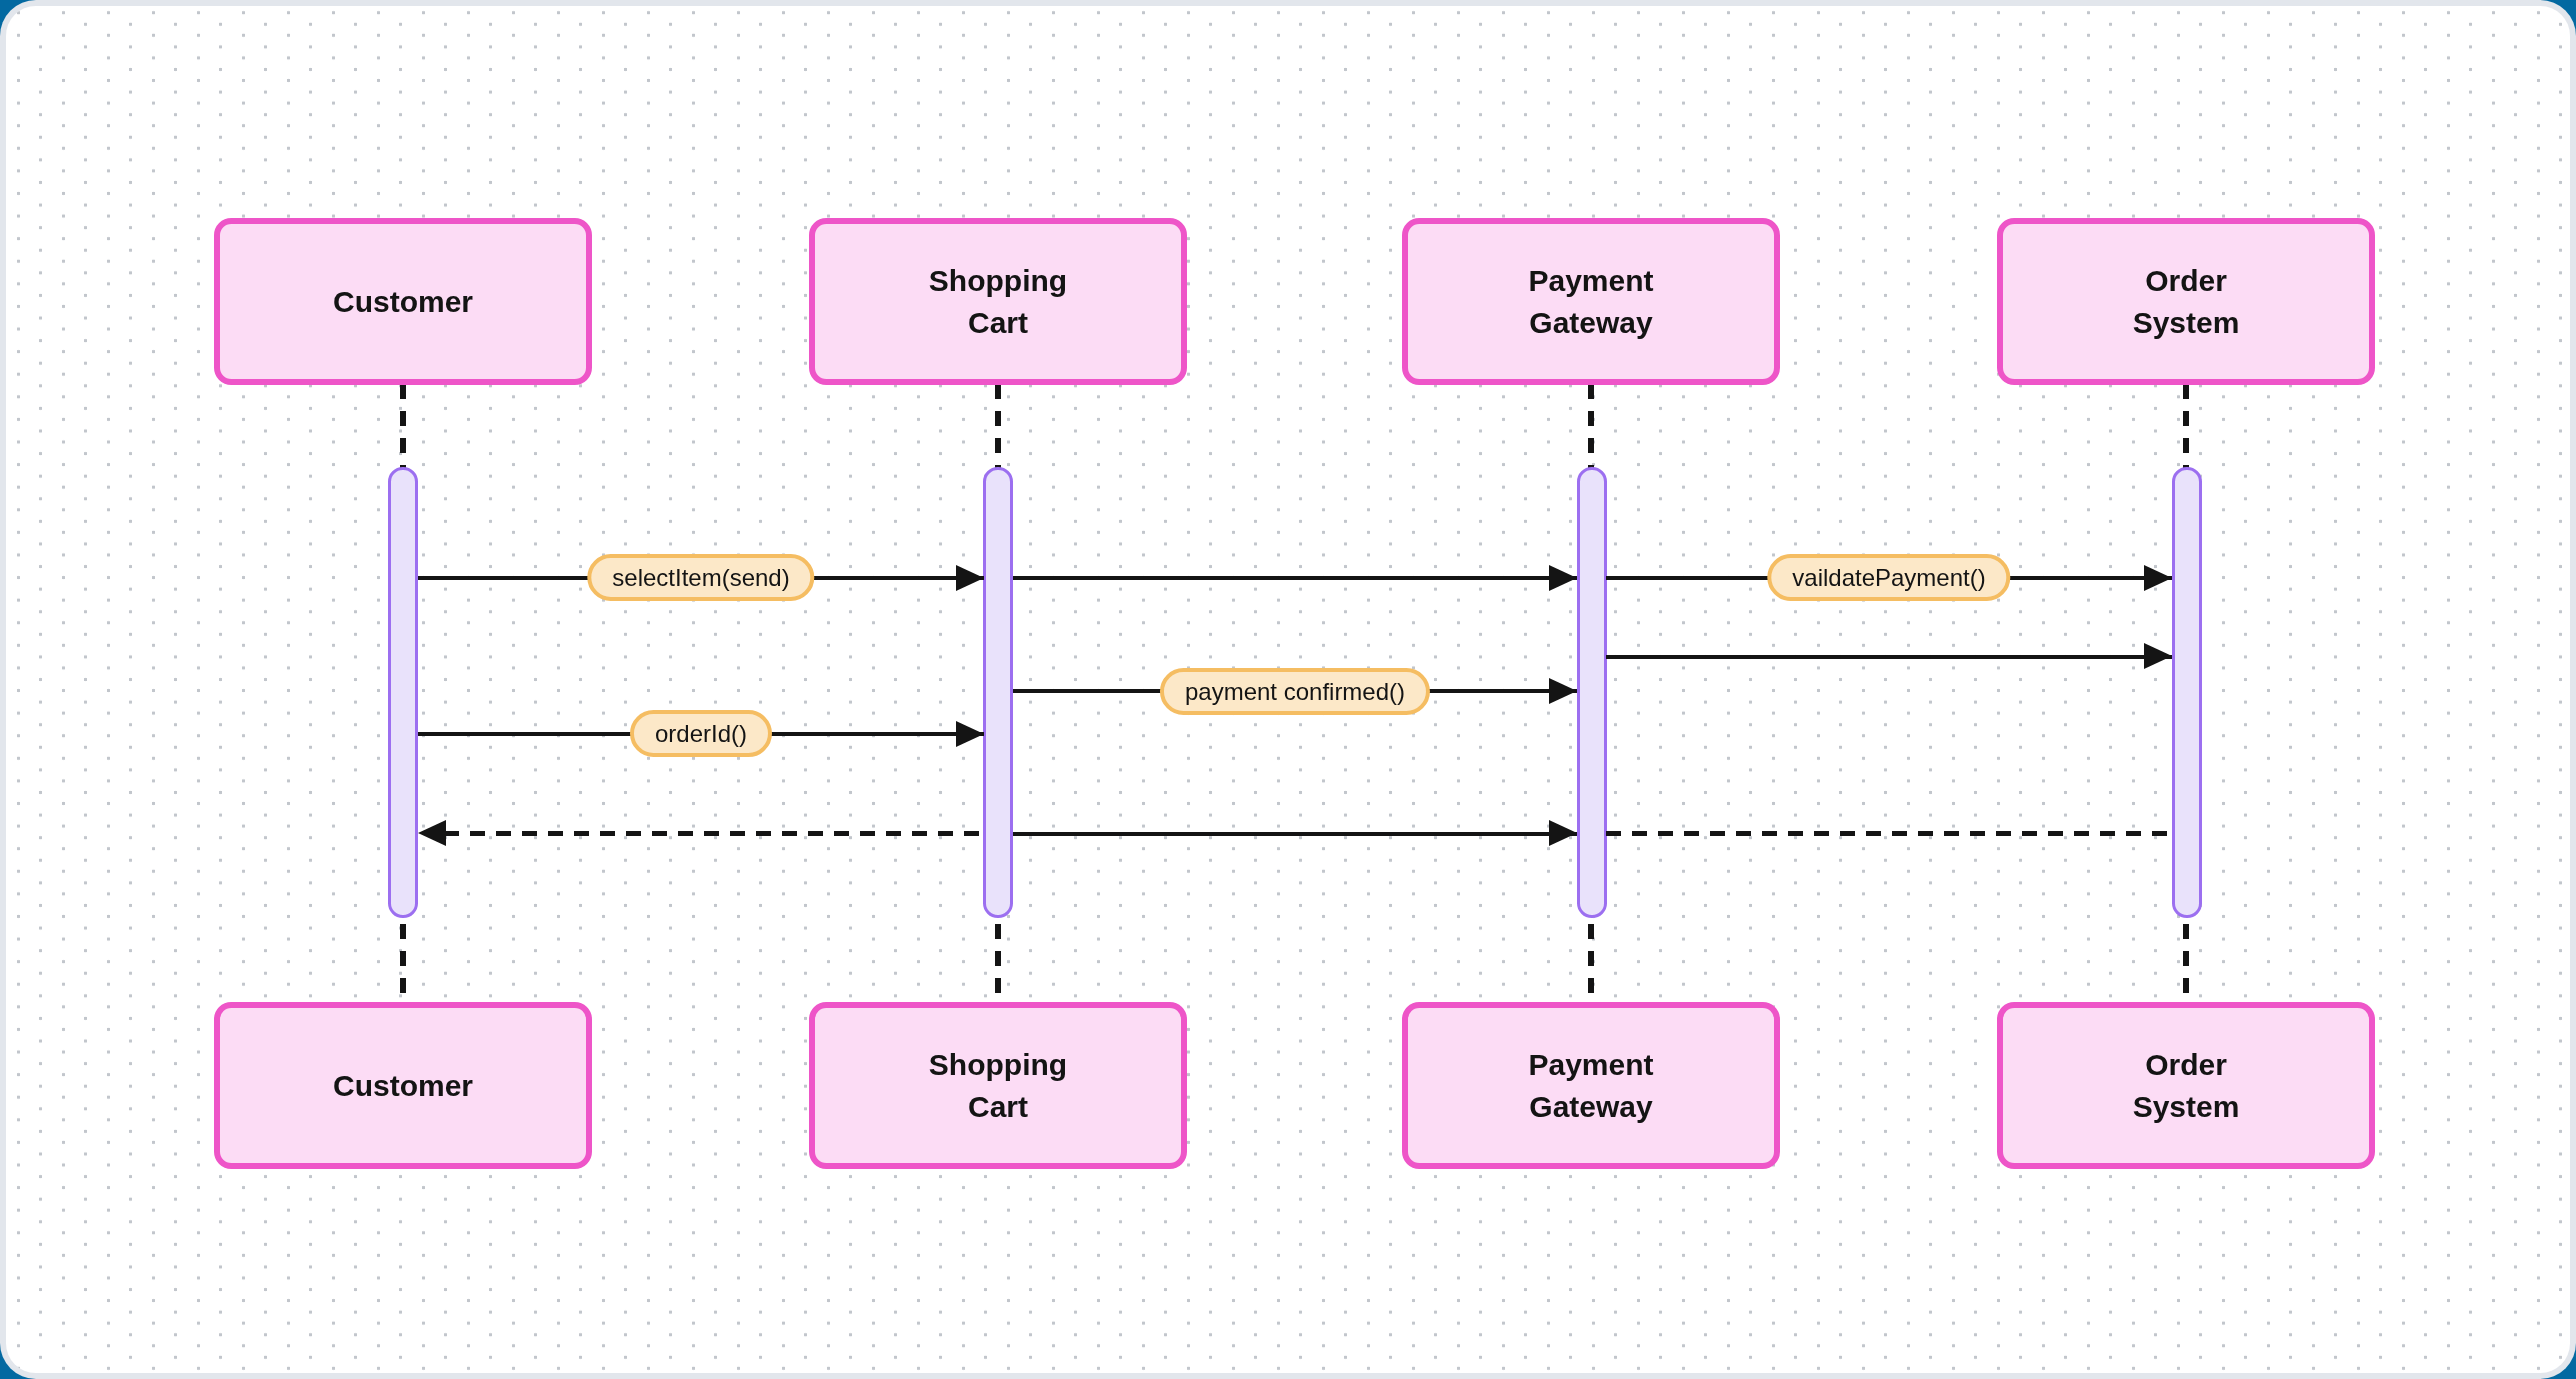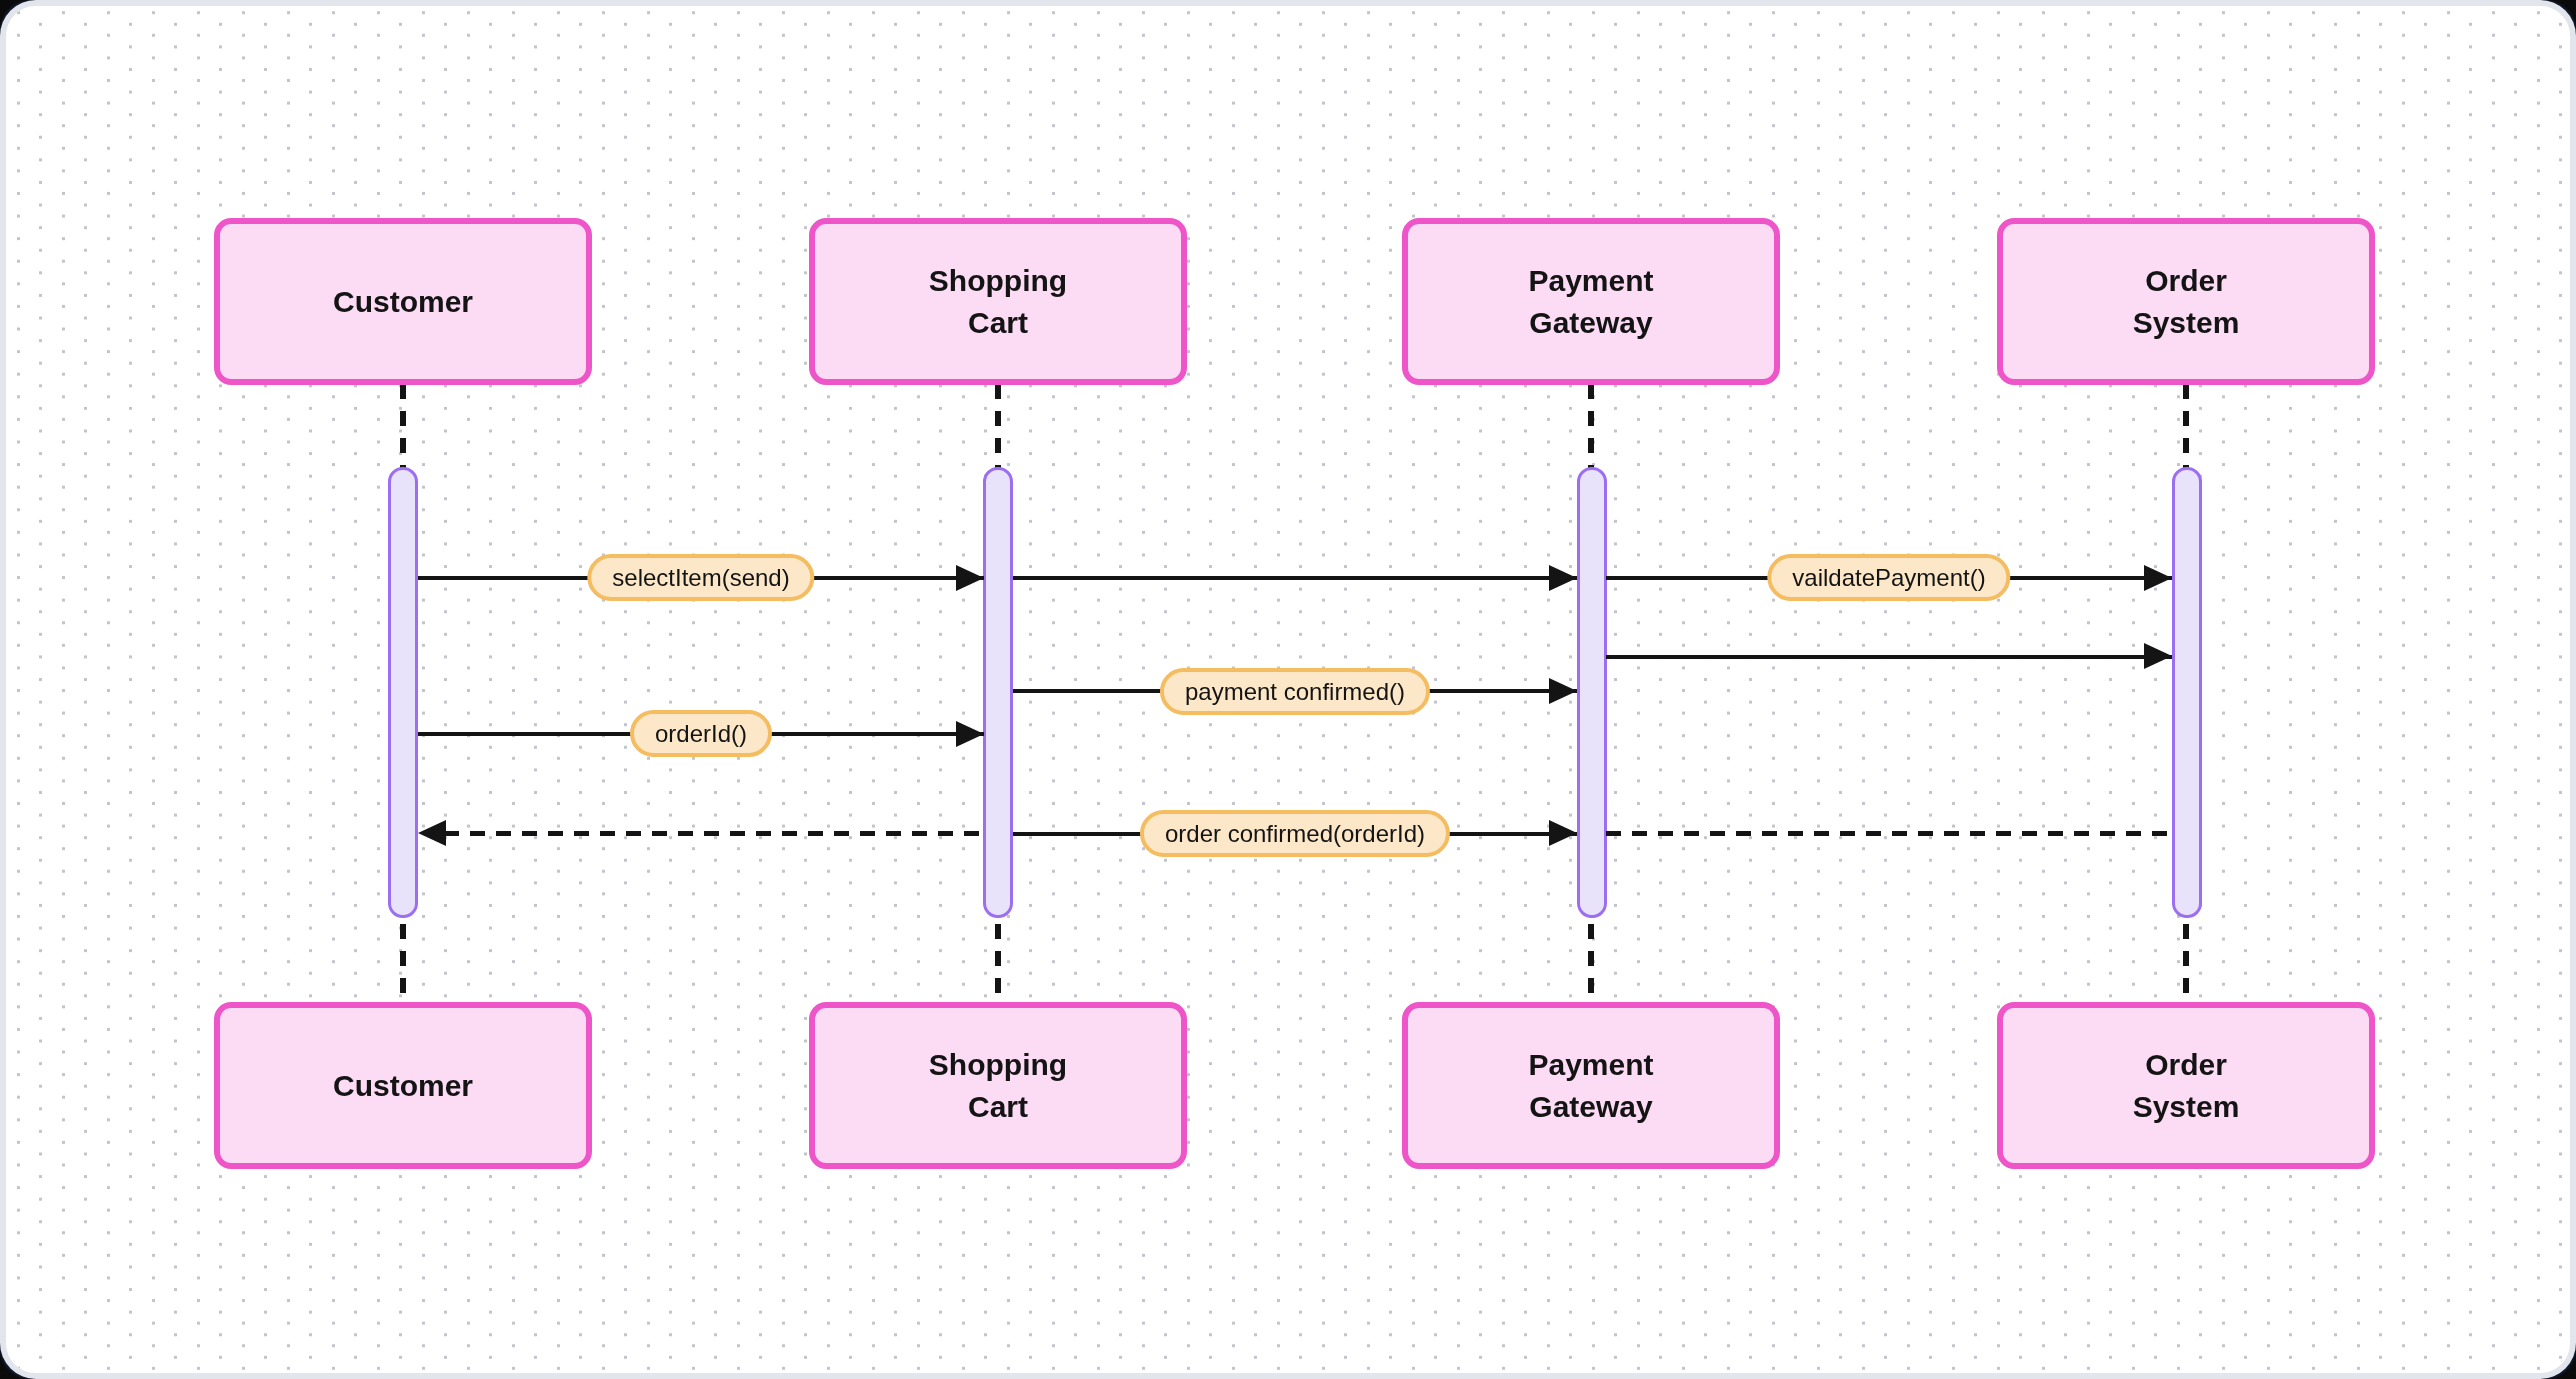--- a/index.html
+++ b/index.html
@@ -1,16 +1,16 @@
 <!DOCTYPE html>
 <html style="--actor-fill: #fcdcf5; --actor-border: #ee55c8; --activation-fill: #e9e2fb; --activation-border: #9c6ff0; --label-fill: #fce8c8; --label-border: #f5bd62; --line: #141414; --text: #141414; --canvas-bg: #ffffff; --dot: #c2c6cc; --rim: #e2e6ec;font-size:14px"><head>
 <meta charset="utf-8">
 <style>
   html,body{margin:0;padding:0;background:#0a0a0a;}
-  .stage{position:relative;width:2576px;height:1379px;background:#0f172a;font-family:"Liberation Sans",sans-serif;border-radius:30px;}
+  .stage{position:relative;width:2576px;height:1379px;background:#0369a1;font-family:"Liberation Sans",sans-serif;}
   .rim{position:absolute;inset:0;background:var(--rim,#e2e6ec);border-radius:36px;}
   .canvas{
     position:absolute;inset:6px;border-radius:29.5px;overflow:hidden;
     background-color:var(--canvas-bg,#ffffff);
     background-image:
       radial-gradient(circle, var(--dot,#c2c6cc) 1.6px, transparent 2px),
       radial-gradient(circle, var(--dot,#c2c6cc) 1.6px, transparent 2px);
     background-size:45px 22.6px,45px 22.6px;
     background-position:12px 7px,35px 18px;
   }
@@ -125,19 +125,18 @@
 
     <div class="msg-line" style="left:412px;top:726px;width:566px"></div>
     <div class="arrowhead right" style="left:950px;top:715px"></div>
     <div class="msg-pill" style="left:695px;top:704px">orderId()</div>
 
     <div class="msg-line dashed" style="left:438px;top:825px;width:539px"></div>
     <div class="arrowhead left" style="left:412px;top:814px"></div>
 
     <div class="msg-line" style="left:1007px;top:826px;width:564px"></div>
     <div class="arrowhead right" style="left:1543px;top:814px"></div>
-    <div class="msg-pill" style="left:1289px;top:804px">order confirmed(orderId)</div>
 
     <div class="msg-line dashed" style="left:1600px;top:825px;width:566px"></div>
 
   </div>
 </div>
 
 
 </body></html>

